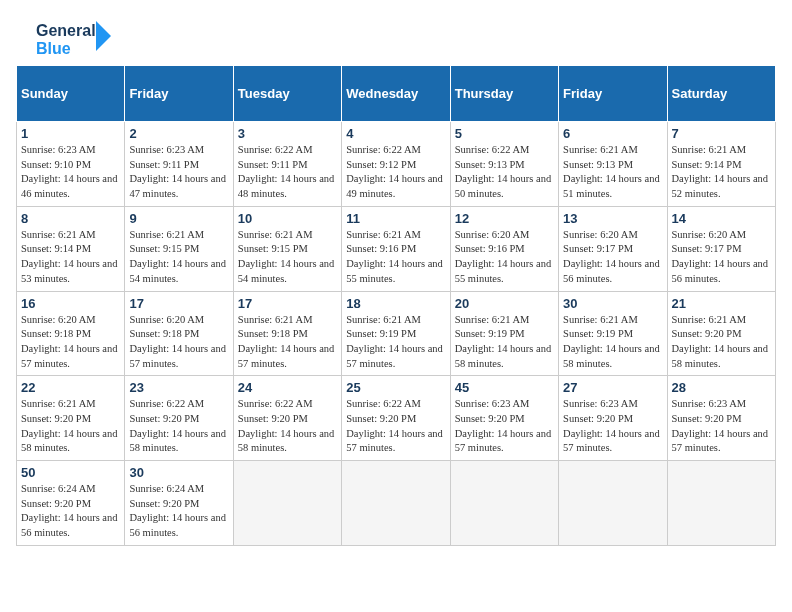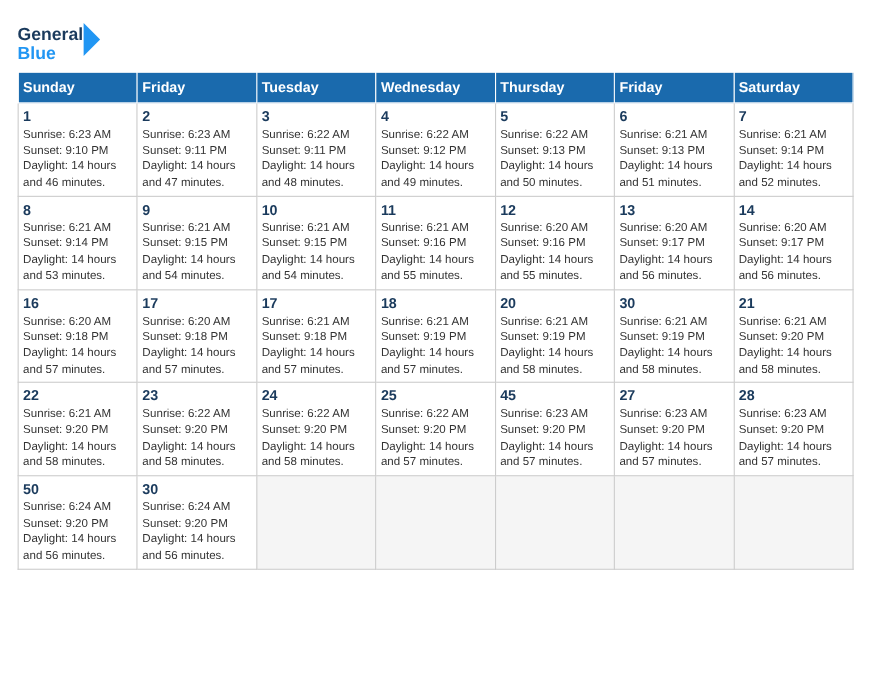--- a/index.html
+++ b/index.html
@@ -13,20 +13,21 @@
     .header-area {
       display: flex;
       justify-content: space-between;
       align-items: flex-start;
       margin-bottom: 4px;
     }
     .logo {
       display: flex;
       align-items: flex-end;
       gap: 4px;
+      margin-left: 20px;
     }
     .title-area {
       text-align: right;
     }
     .month-title {
       font-size: 36px;
       font-weight: bold;
       color: #1a3a5c;
     }
     .location-title {
@@ -34,21 +35,21 @@
       color: #333;
     }
     .calendar {
       width: 100%;
       border-collapse: collapse;
       font-size: 11px;
     }
     .calendar th {
       background: #1a6aad;
       color: #fff;
-      padding: 6px 4px;
+      padding: 20px 4px;
       text-align: left;
       font-size: 13px;
       font-weight: bold;
       border: 1px solid #fff;
     }
     .calendar td {
       border: 1px solid #ccc;
       vertical-align: top;
       padding: 4px;
       width: calc(100% / 7);
@@ -62,20 +63,21 @@
       font-size: 13px;
       font-weight: bold;
       color: #1a3a5c;
       display: block;
       margin-bottom: 2px;
     }
     .day-info {
       color: #333;
       font-size: 10.5px;
       line-height: 1.4;
+      font-family: Liberation Serif, serif;
     }
     .calendar tr:nth-child(odd) td:not(.empty) {
       background: #fff;
     }
     .week-row td {
       background: #fff;
     }
   </style>
 </head>
 <body>

